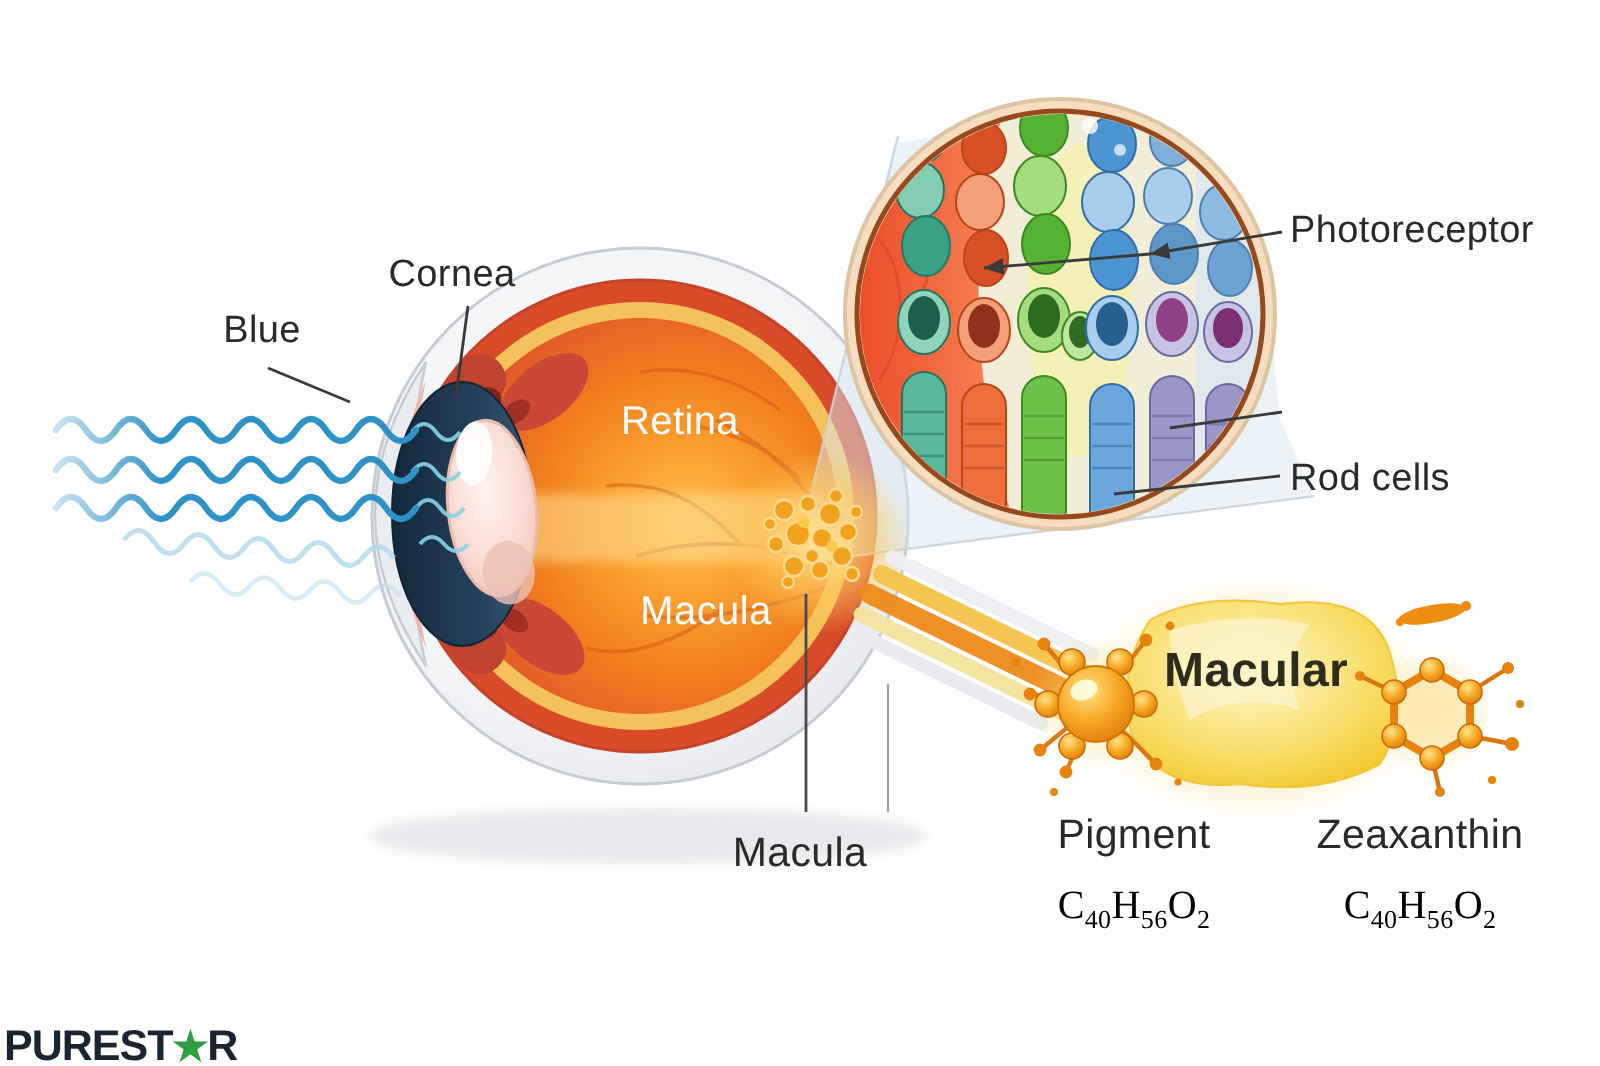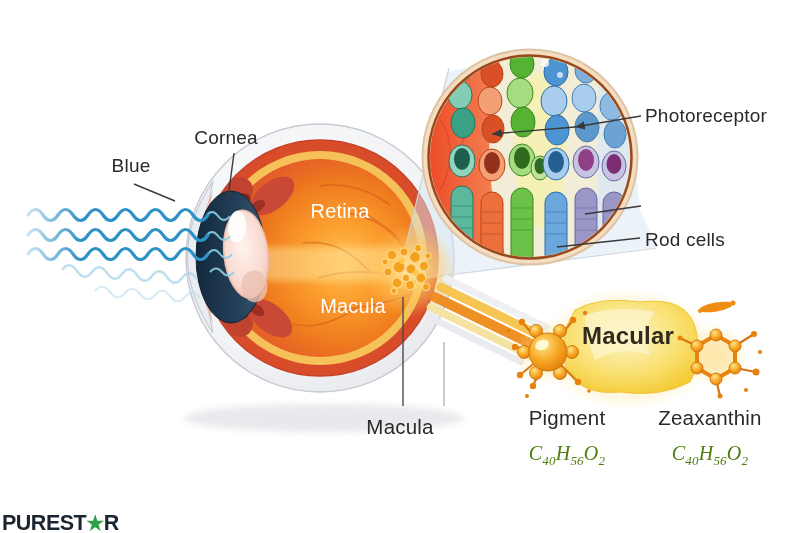--- a/index.html
+++ b/index.html
@@ -5,21 +5,21 @@
   html,body{margin:0;padding:0;background:#fff;}
   .canvas{position:relative;width:800px;height:533px;background:#ffffff;overflow:hidden;
           font-family:"Liberation Sans",sans-serif;color:#2b2a2a;}
   .art{position:absolute;left:0;top:0;}
   .lbl{position:absolute;white-space:nowrap;font-size:19px;letter-spacing:.2px;}
   .centered{transform:translateX(-50%);text-align:left;}
   .white{color:#ffffff;font-size:20px;}
   .inset-lbl{font-size:19px;line-height:25px;}
   .pig-title{font-size:24px;font-weight:600;color:#2f2b1d;line-height:23px;}
   .chem-name{font-size:20.5px;}
-  .formula{font-family:"Liberation Serif",serif;font-style:italic;font-size:20px;color:#4d7c0f;}
+  .formula{font-family:"Liberation Serif",serif;font-size:20px;color:#000000;}
   .formula sub{font-size:13px;}
   .brand{position:absolute;left:2px;top:511px;font-size:21.5px;font-weight:800;
          color:#1b2531;letter-spacing:-0.5px;}
   .brand .star{color:#2f9e44;font-size:20px;}
 </style>
 </head>
 <body>
 
 <div class="canvas">
 

